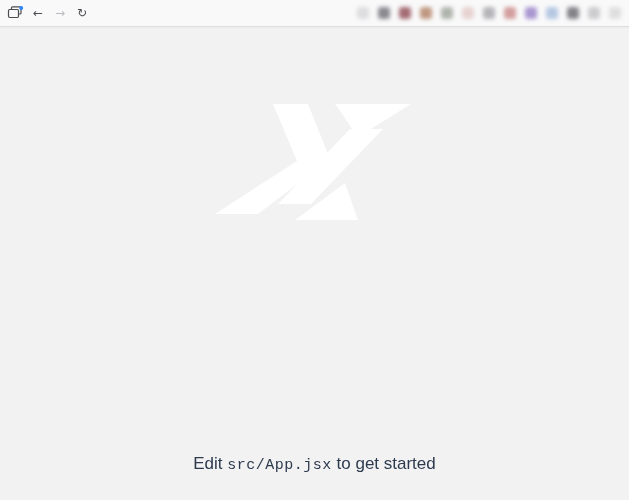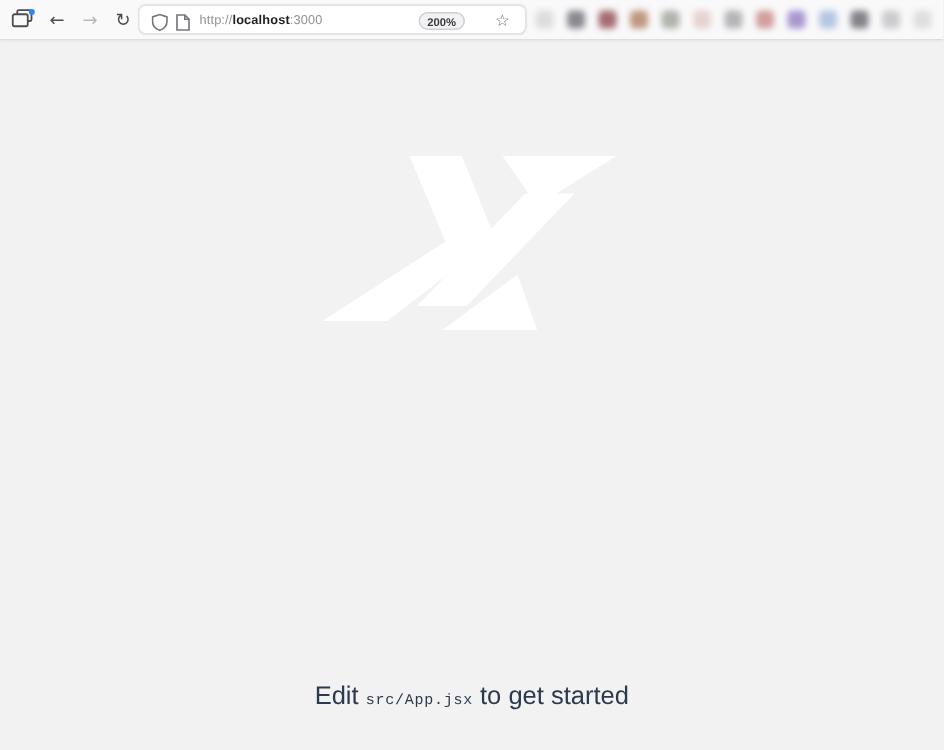--- a/index.html
+++ b/index.html
@@ -69,21 +69,21 @@
     text-align: center;
     font-size: 52px; font-weight: 700; letter-spacing: -1px;
     line-height: 1.3; color: #2d3a4e;
   }
   .subtext {
     position: absolute; top: 424px; left: 0; width: 629px;
     text-align: center; font-size: 17px; color: #2d3a4e; line-height: 24px;
   }
   .subtext code {
     font-family: "Liberation Mono", monospace;
-    font-size: 10px; letter-spacing: 0.5px; margin-top: 36px;
+    font-size: 15px; letter-spacing: 0.5px; margin-top: 36px;
   }
 </style>
 </head>
 <body>
 
 <div class="viewport">
 
   <header class="toolbar">
 
     <span class="win-icon">
@@ -91,36 +91,20 @@
         <rect x="1.5" y="3.5" width="10" height="8" rx="1.2" fill="none" stroke="#4c4c51" stroke-width="1.2"></rect>
         <path d="M4.5 3.5 V1.8 a1 1 0 0 1 1-1 H13 a1 1 0 0 1 1 1 V7 a1 1 0 0 1 -1 1 h-1.5" fill="none" stroke="#4c4c51" stroke-width="1.2"></path>
         <circle cx="14.2" cy="2" r="2" fill="#2e86ff"></circle>
       </svg>
     </span>
 
     <button class="nav-btn" style="left:29px">←</button>
     <button class="nav-btn disabled" style="left:51px">→</button>
     <button class="nav-btn" style="left:73px">↻</button>
 
-    <div class="urlbar">
-      <span class="shield">
-        <svg width="11" height="12" viewBox="0 0 11 12">
-          <path d="M5.5 0.7 L10.3 2.3 V5.1 C10.3 8.2 8.2 10.2 5.5 11.2 C2.8 10.2 0.7 8.2 0.7 5.1 V2.3 Z" fill="none" stroke="#76767b" stroke-width="1.1"></path>
-        </svg>
-      </span>
-      <span class="doc">
-        <svg width="10" height="12" viewBox="0 0 10 12">
-          <path d="M1 1 H6.2 L9 3.8 V11 H1 Z" fill="none" stroke="#76767b" stroke-width="1.1"></path>
-          <path d="M6.2 1 V3.8 H9" fill="none" stroke="#76767b" stroke-width="1.1"></path>
-        </svg>
-      </span>
-      <span class="url-text"><span class="url-muted">http://</span><span class="url-host">localhost</span><span class="url-muted">:3000</span></span>
-      <span class="zoom-pill">200%</span>
-      <button class="star-btn">☆</button>
-    </div>
 
     <div class="extensions">
         <span class="ext-icon" style="background: rgb(216, 216, 218);"></span>
         <span class="ext-icon" style="background: rgb(119, 117, 124);"></span>
         <span class="ext-icon" style="background: rgb(150, 84, 92);"></span>
         <span class="ext-icon" style="background: rgb(181, 135, 107);"></span>
         <span class="ext-icon" style="background: rgb(163, 168, 158);"></span>
         <span class="ext-icon" style="background: rgb(227, 205, 201);"></span>
         <span class="ext-icon" style="background: rgb(169, 169, 173);"></span>
         <span class="ext-icon" style="background: rgb(204, 142, 142);"></span>

